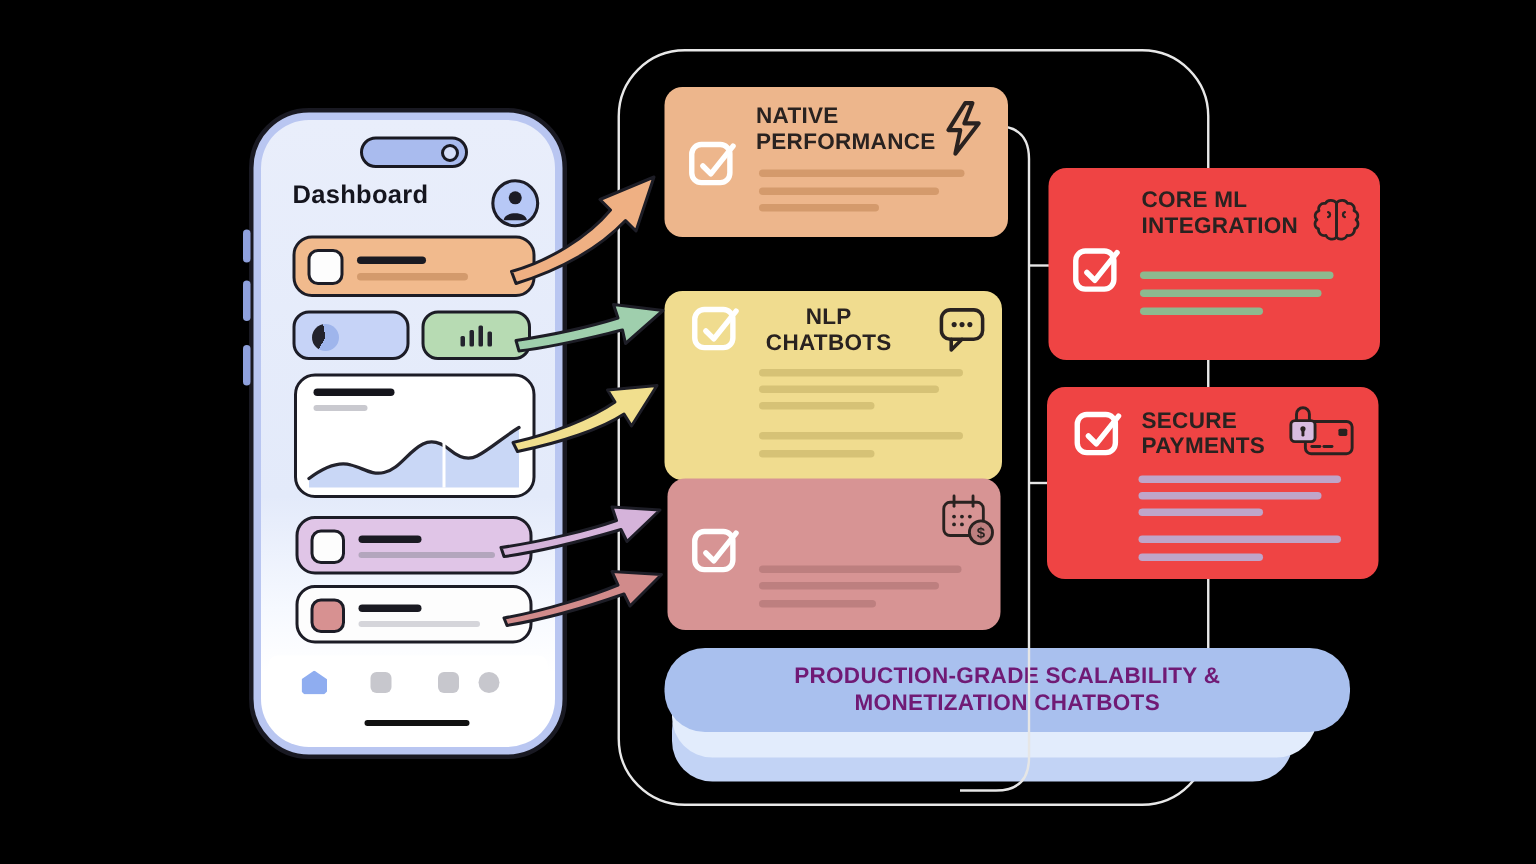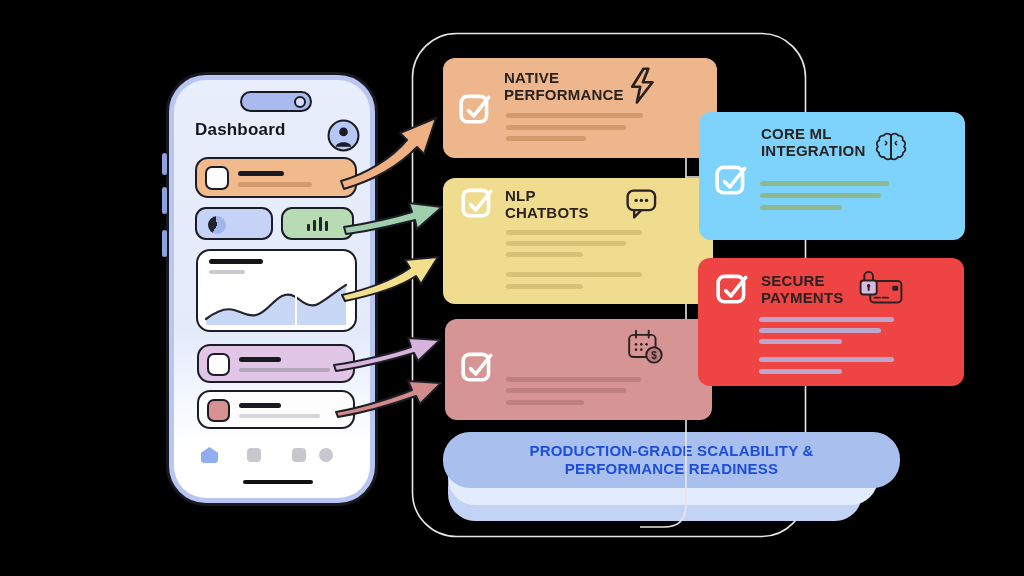--- a/index.html
+++ b/index.html
@@ -41,57 +41,57 @@
            border:2px solid #1c1c26;border-radius:7px;box-sizing:border-box;}
   #phone-nav{position:absolute;left:5px;right:5px;bottom:5px;height:56px;background:#fff;
              border-radius:6px 6px 30px 30px;}
   #home-ic{position:absolute;left:22px;top:10px;width:17px;height:16px;background:#8fadf0;
            clip-path:polygon(50% 0,100% 36%,100% 88%,88% 100%,12% 100%,0 88%,0 36%);}
   .nav-sq{position:absolute;top:11px;width:14px;height:14px;background:#c7c7cd;border-radius:4px;}
   #nav-circle{position:absolute;left:140px;top:11px;width:14px;height:14px;background:#c7c7cd;border-radius:50%;}
   #home-bar{position:absolute;left:64px;bottom:9px;width:70px;height:4.5px;background:#111;border-radius:3px;}
 
   
-  .fcard{position:absolute;border-radius:12px;z-index:4;padding-left:45px;}
+  .fcard{position:absolute;border-radius:12px;z-index:4;}
   .fcard .chk{position:absolute;}
   .fcard .title{position:absolute;font-size:15px;font-weight:bold;color:#292220;
                 line-height:17px;letter-spacing:.2px;text-transform:uppercase;}
   .fcard .sk{position:absolute;height:5px;border-radius:3px;background:var(--line);}
   .ink{stroke:#292220;fill:none;stroke-width:1.8;stroke-linecap:round;stroke-linejoin:round;}
   .ink-fill{fill:#292220;stroke:none;}
   #card-native{left:443px;top:58px;width:229px;height:100px;}
-  #card-nlp{left:443px;top:178px;width:225px;height:126px;}
+  #card-nlp{left:443px;top:194px;width:225px;height:126px;text-align:center;}
   #card-subs{left:445px;top:319px;width:222px;height:101px;}
   #card-coreml{left:699px;top:112px;width:221px;height:128px;}
   #card-secure{left:698px;top:258px;width:221px;height:128px;}
 
   
   #banner-stack{left:0;top:0;z-index:2;}
   .blayer{position:absolute;border-radius:27px;}
   #banner-mid{left:448px;top:460px;width:414px;height:61px;background:#c2d3f5;}
   #banner-light{left:448px;top:446px;width:430px;height:59px;background:#e2ecfc;}
   #banner-main{left:443px;top:432px;width:457px;height:56px;background:#a9c0ee;
                display:flex;flex-direction:column;align-items:center;justify-content:center;}
-  #banner-main div{font-size:15px;font-weight:bold;color:#1d4ed8;line-height:18px;letter-spacing:.2px;text-align:center;}
+  #banner-main div{font-size:15px;font-weight:bold;color:#701a75;line-height:18px;letter-spacing:.2px;text-align:center;}
 </style>
 </head>
 <body>
 
 <div id="stage">
 
   <svg id="outer-frame" class="abs" width="1024" height="576">
     <rect x="412.5" y="33.5" width="393" height="503" rx="44" fill="none" stroke="#e8e8e8" stroke-width="1.6"></rect>
   </svg>
 
   <div id="banner-stack" class="abs" style="width:1024px;height:576px;">
     <div id="banner-mid" class="blayer"></div>
     <div id="banner-light" class="blayer"></div>
     <div id="banner-main" class="blayer">
       <div>PRODUCTION-GRADE SCALABILITY &amp;</div>
-      <div>PERFORMANCE READINESS</div>
+      <div>MONETIZATION CHATBOTS</div>
     </div>
   </div>
 
   <svg id="bracket" class="abs" width="1024" height="576">
     <path d="M600 84 L664 84 Q686 84 686 106 L686 505 Q686 527 664 527 L640 527" fill="none" stroke="#e6e6e6" stroke-width="1.6"></path>
     <path d="M686 177 L700 177" stroke="#e6e6e6" stroke-width="1.6"></path>
     <path d="M686 322 L699 322" stroke="#e6e6e6" stroke-width="1.6"></path>
   </svg>
 
   <div id="phone" class="abs">
@@ -209,21 +209,21 @@
       <circle class="ink-fill" cx="9.5" cy="20.5" r="1.2"></circle>
         <circle class="ink-fill" cx="14.5" cy="20.5" r="1.2"></circle>
       <circle class="ink" cx="26.5" cy="25.5" r="7.3" style="fill:var(--line)"></circle>
       <text x="26.5" y="29" text-anchor="middle" font-size="9.5" font-weight="bold" fill="#292220" font-family="Liberation Sans, sans-serif">$</text>
     </svg>
     <div class="sk" style="left:61px;top:58px;width:135px;"></div>
     <div class="sk" style="left:61px;top:69px;width:120px;"></div>
     <div class="sk" style="left:61px;top:81px;width:78px;"></div>
   </div>
 
-  <div id="card-coreml" class="fcard" style="background: #7dd3fc; --line: #8db98f;">
+  <div id="card-coreml" class="fcard" style="background: #ef4444; --line: #8db98f;">
     <svg class="chk" style="left:15px;top:49px;" width="36" height="36" viewBox="0 0 34 34">
       <rect x="3" y="6" width="24" height="24" rx="6" fill="none" stroke="#fff" stroke-width="3.4"></rect>
       <path d="M10 19.5 L15 24.5 L29 7" fill="none" stroke="#fff" stroke-width="3.4" stroke-linecap="round" stroke-linejoin="round"></path>
     </svg>
     <div class="title" style="left:62px;top:13px;width:112px;">CORE ML INTEGRATION</div>
     <svg style="position:absolute;left:172px;top:18px;" width="40" height="34" viewBox="0 0 36 30">
       <path class="ink" style="stroke-width:1.6" d="M18 4.5 C16.2 2.2 12.4 2.4 11.4 4.8 C8.6 4.2 6.6 6.8 7.5 9.1 C4.9 9.9 4.5 13 6.3 14.6 C4.3 16.2 4.9 19.3 7.2 20 C6.9 22.6 9.2 24.6 11.7 23.9 C12.6 26.4 16.4 27 18 25 Z"></path>
       <path class="ink" style="stroke-width:1.6" d="M18 4.5 C19.8 2.2 23.6 2.4 24.6 4.8 C27.4 4.2 29.4 6.8 28.5 9.1 C31.1 9.9 31.5 13 29.7 14.6 C31.7 16.2 31.1 19.3 28.8 20 C29.1 22.6 26.8 24.6 24.3 23.9 C23.4 26.4 19.6 27 18 25 Z"></path>
       <path class="ink" style="stroke-width:1.4" d="M13 10 C14.5 10.5 14.5 12.5 13 13 M23 10 C21.5 10.5 21.5 12.5 23 13"></path>
     </svg>

